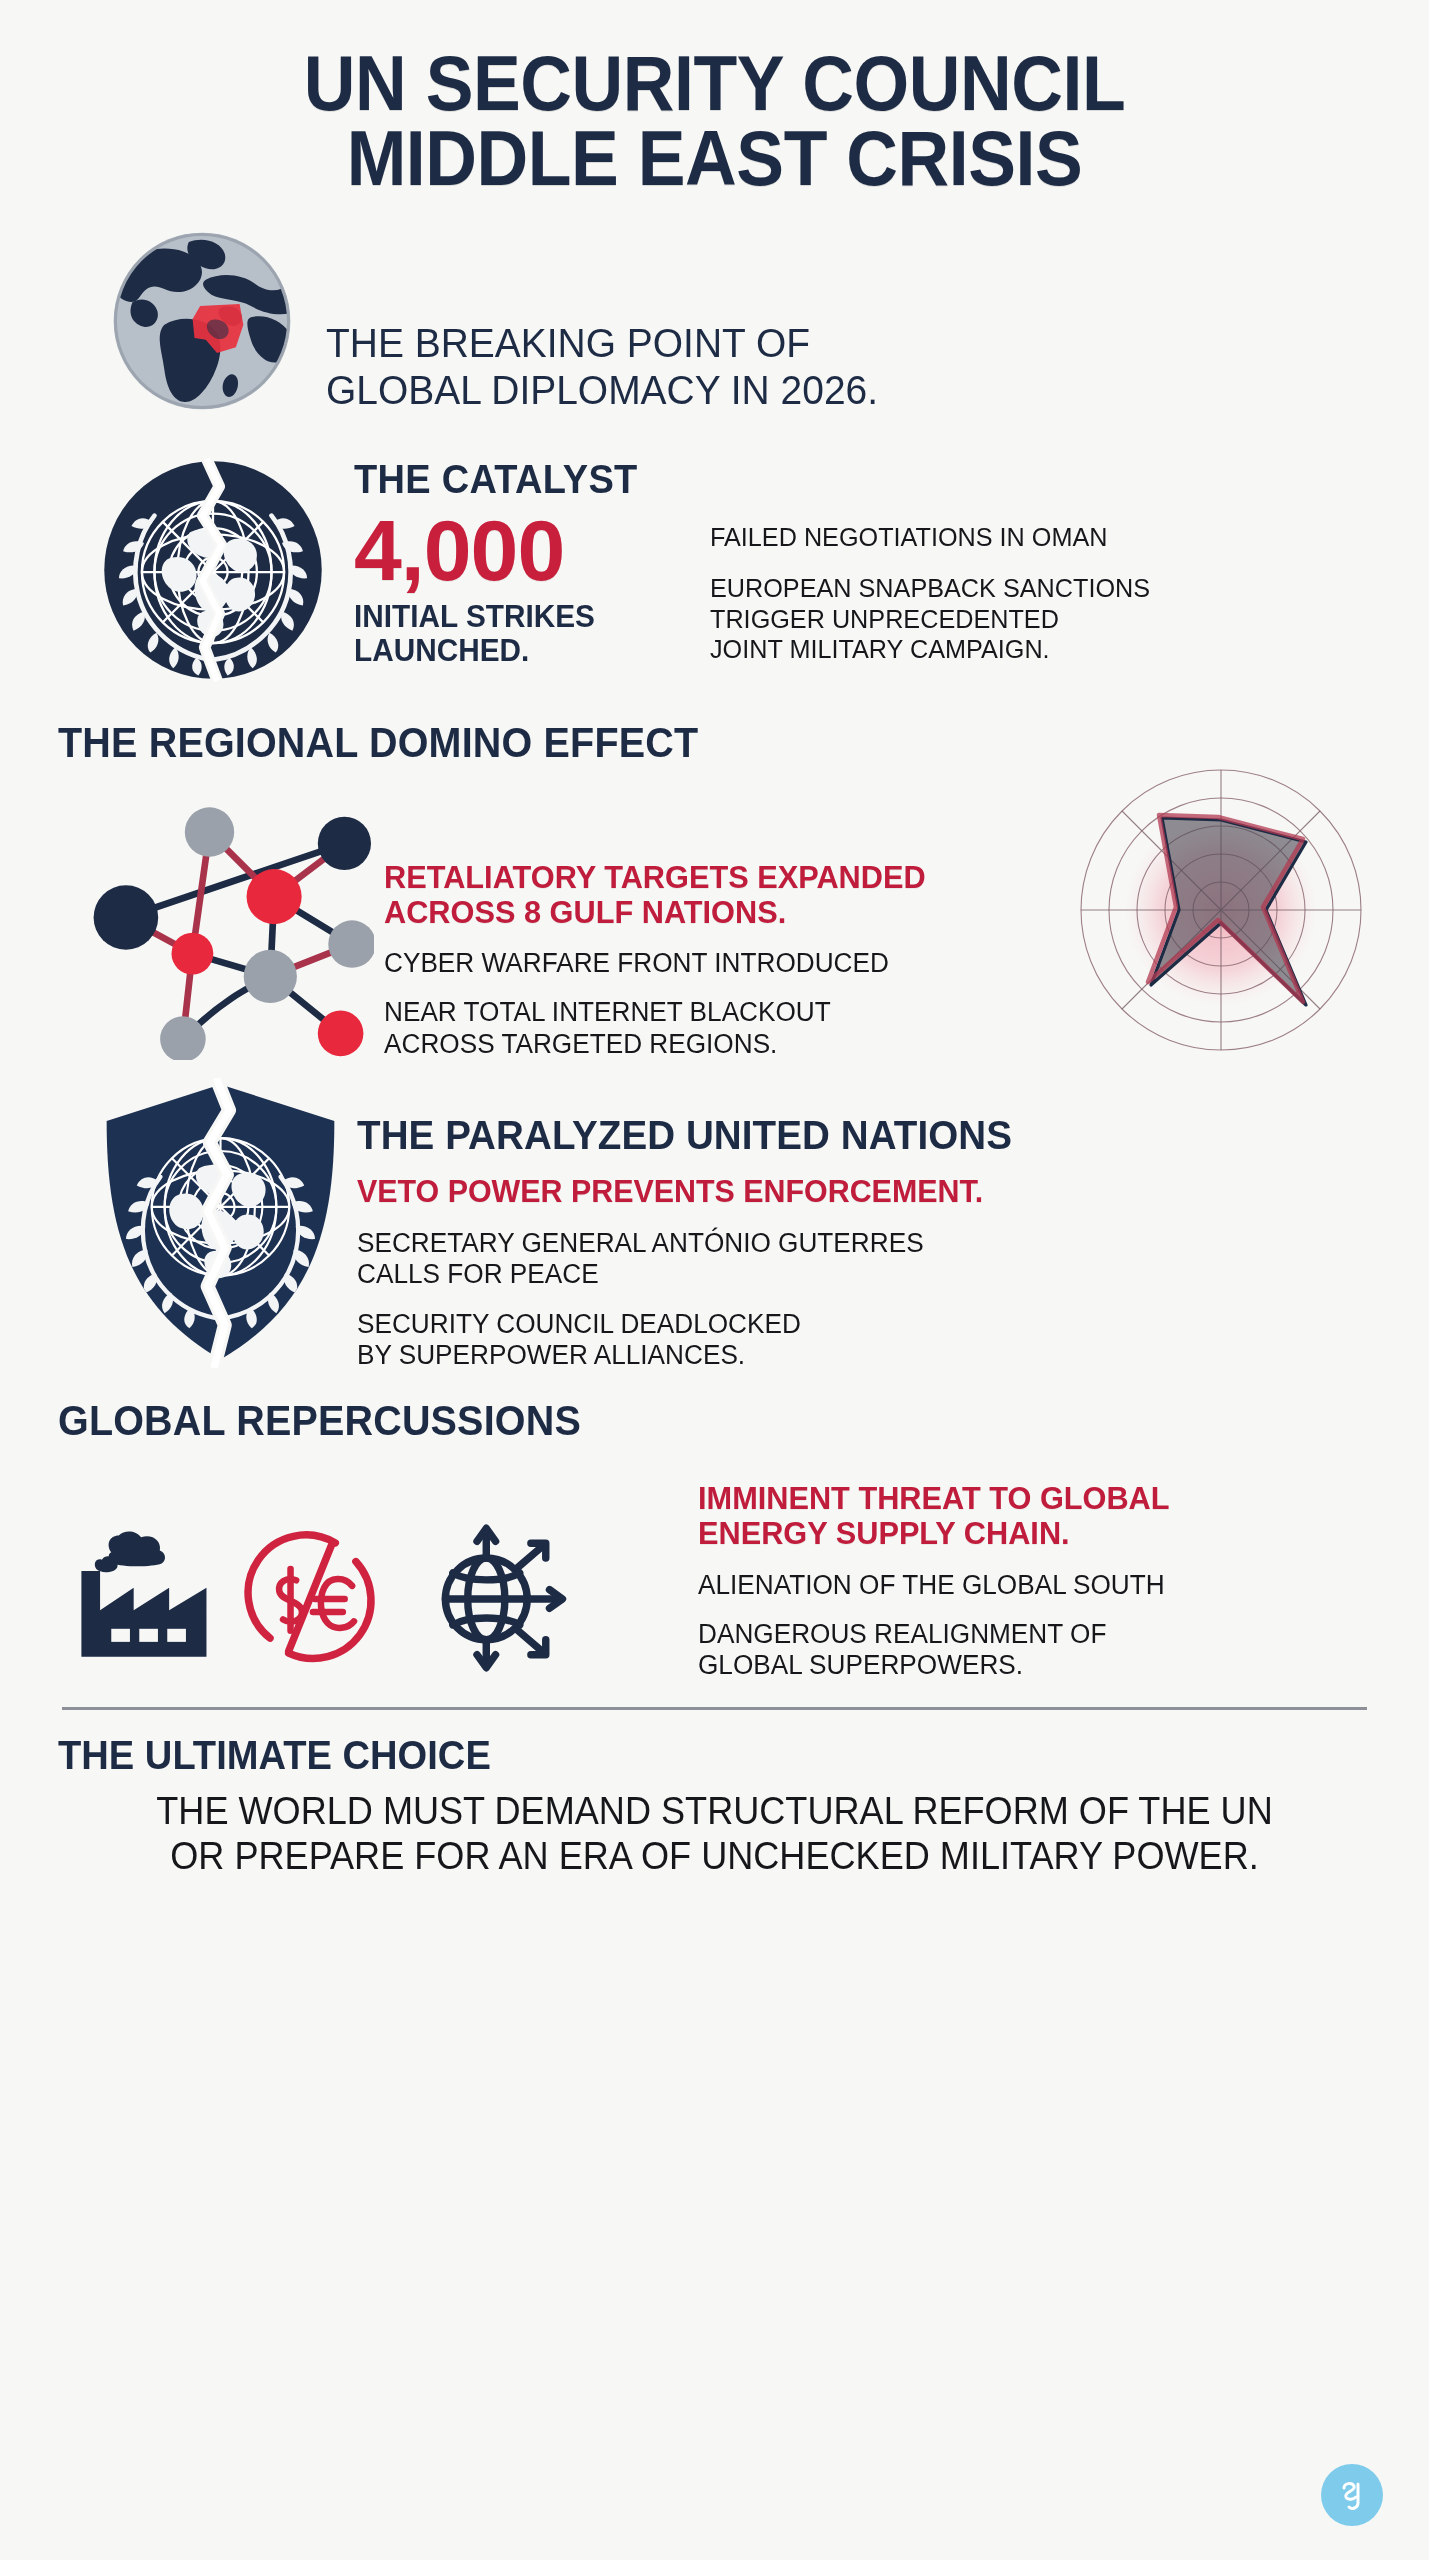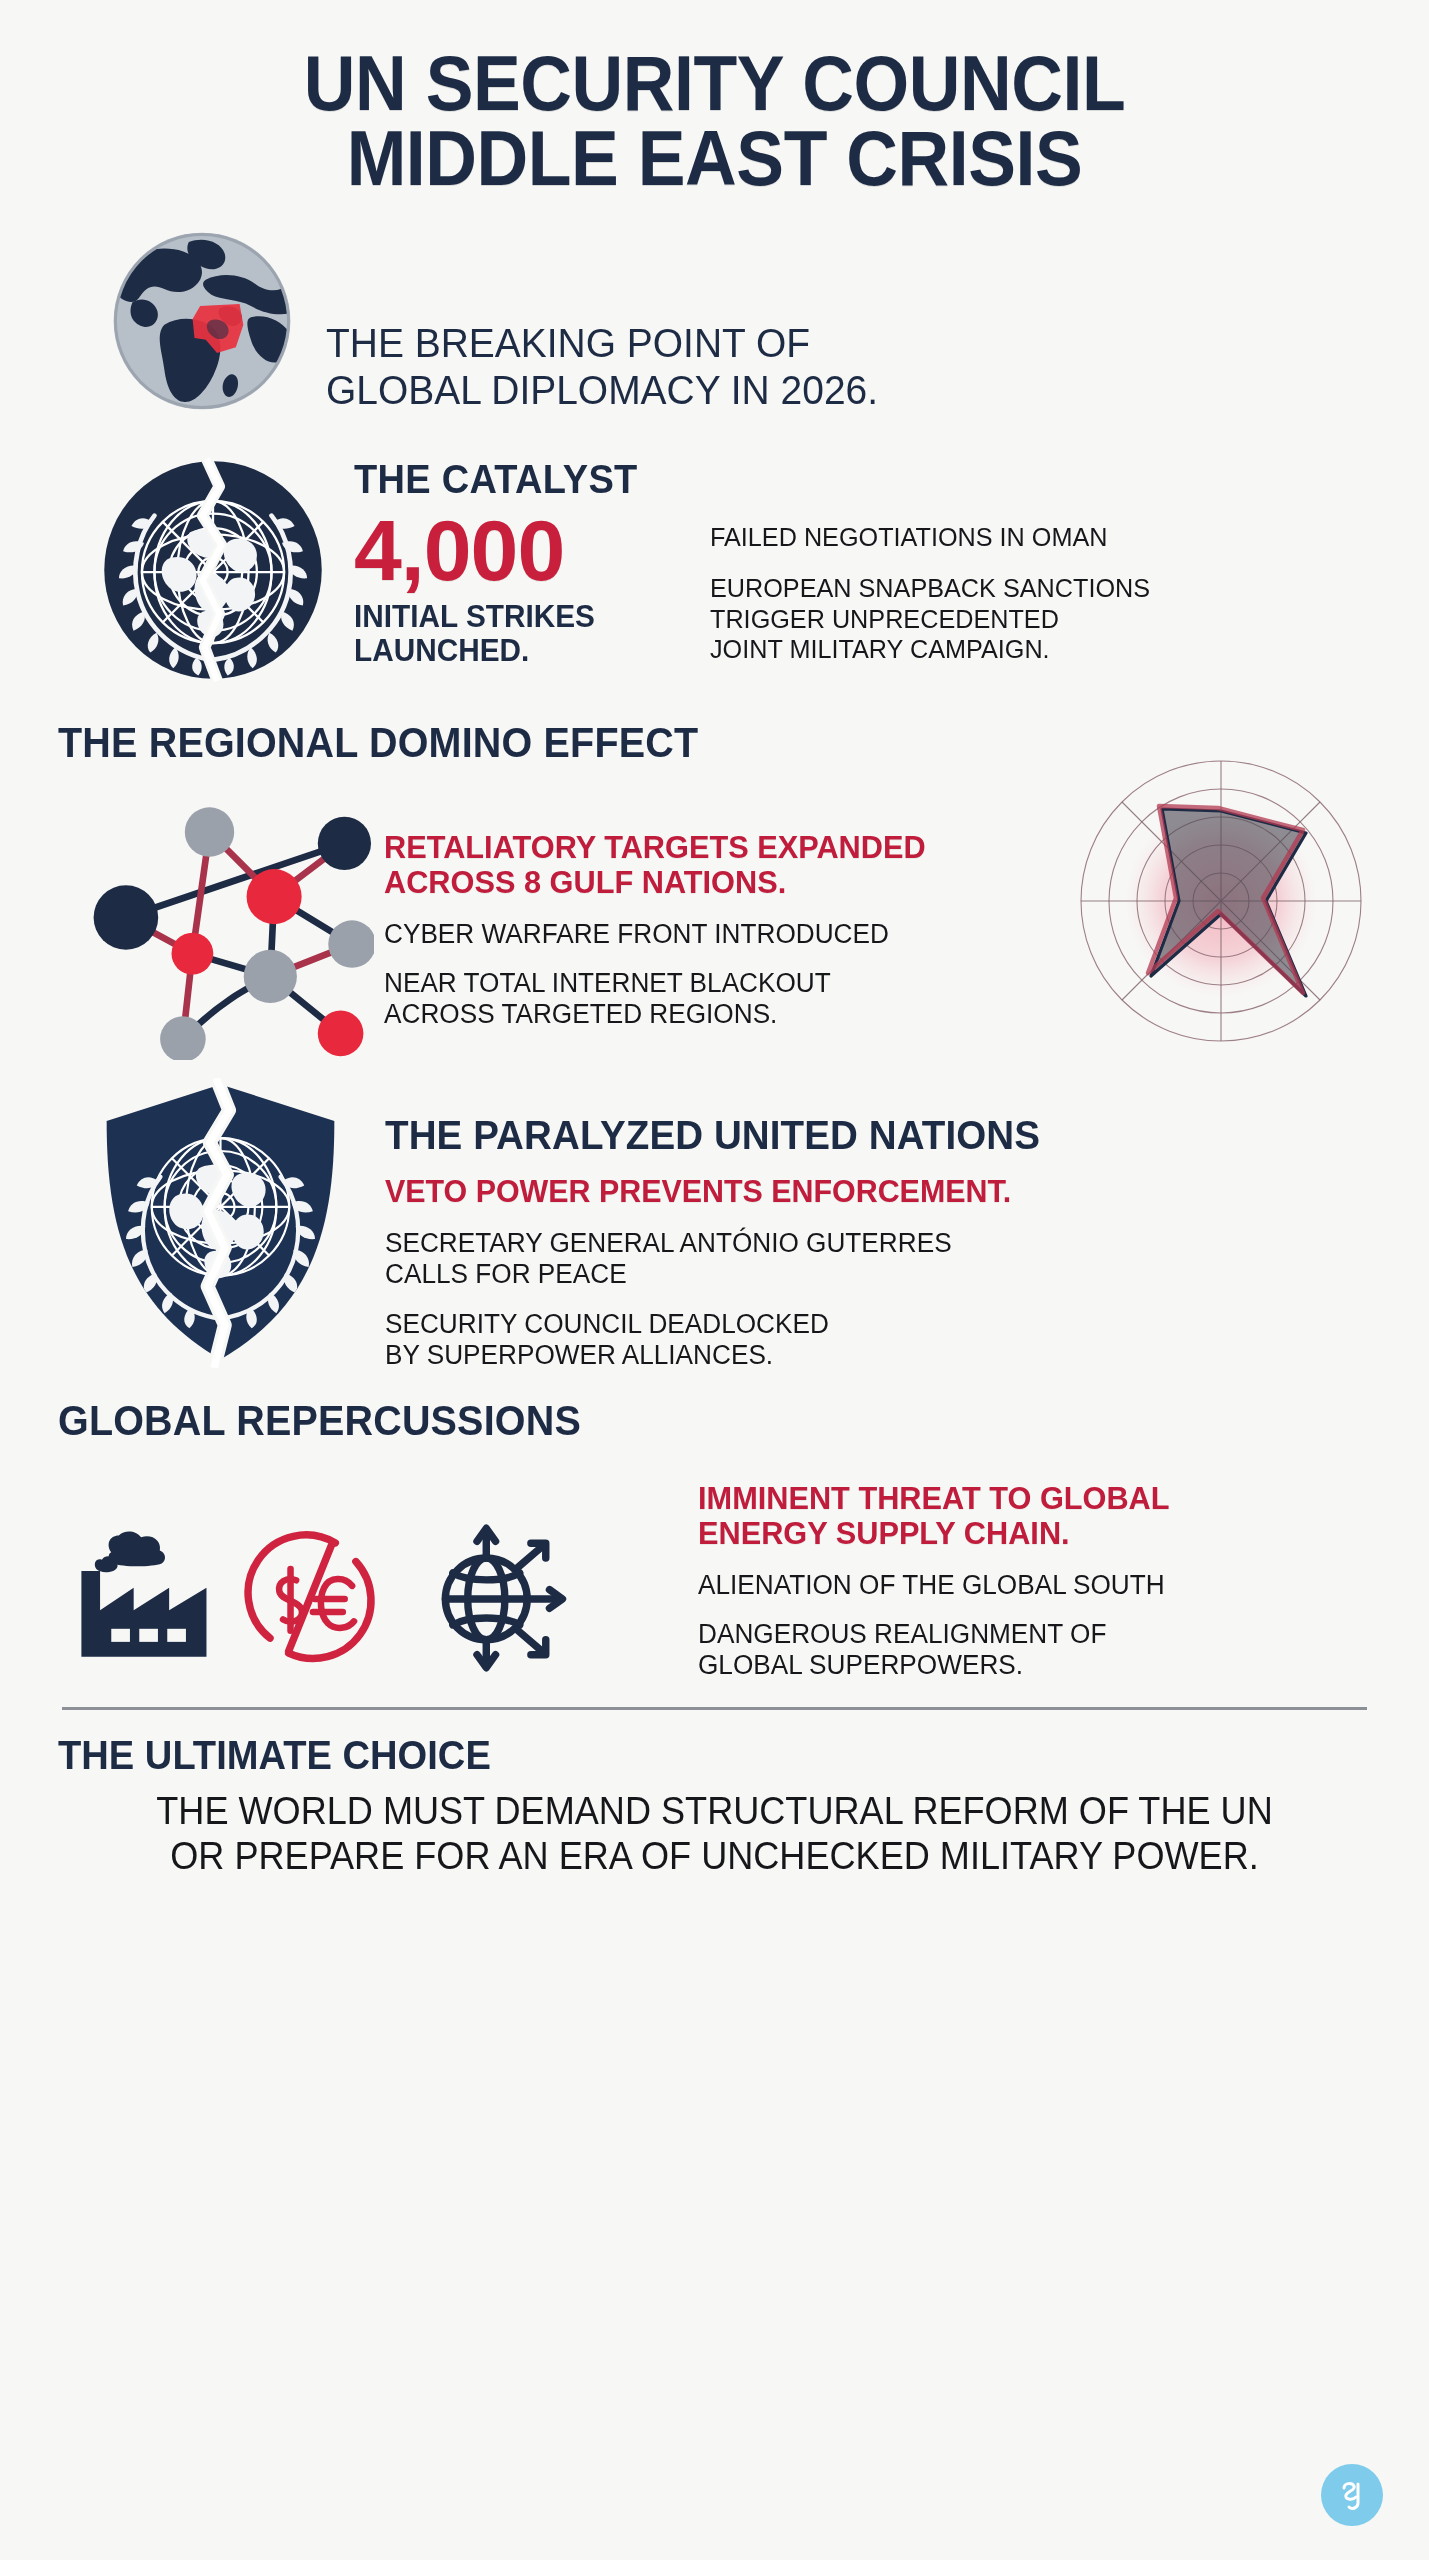--- a/index.html
+++ b/index.html
@@ -47,32 +47,32 @@
                transform:scaleX(0.96); transform-origin:left center; }
   .catalyst-right{ flex:1; padding-top:12px; }
   .fact{ font-size:26px; line-height:1.17; color:#15171a; font-weight:400;
          transform:scaleX(0.97); transform-origin:left center; }
   .fact + .fact{ margin-top:21px; }
 
   
   .sec-domino{ margin-top:34px; }
   .sec-head{ font-size:42px; font-weight:700; color:#1d2b45; letter-spacing:0.2px;
              transform:scaleX(0.94); transform-origin:left center; }
-  .domino-body{ display:flex; align-items:center; margin-top:8px; }
+  .domino-body{ display:flex; align-items:flex-end; margin-top:8px; }
   .net-wrap{ width:310px; height:285px; flex:0 0 310px; margin-left:6px; }
   .domino-text{ flex:1; padding-top:26px; padding-left:10px; }
   .red-lead{ font-size:32px; font-weight:700; color:#c01c3c; line-height:1.1;
              text-shadow:0 1px 0 rgba(0,0,0,0.06);
              transform:scaleX(0.96); transform-origin:left center; }
   .body-line{ font-size:27px; line-height:1.16; color:#15171a; margin-top:18px;
               transform:scaleX(0.97); transform-origin:left center; }
   .radar-wrap{ width:300px; height:300px; flex:0 0 300px; margin-top:-32px; margin-left:-28px; }
 
   
-  .sec-paralyzed{ margin-top:18px; display:flex; align-items:flex-start; gap:32px; padding-left:30px;justify-content:flex-end; }
+  .sec-paralyzed{ margin-top:18px; display:flex; align-items:flex-start; gap:4px; padding-left:30px;justify-content:flex-end; }
   .shield-wrap{ width:265px; height:290px; flex:0 0 265px; }
   .paralyzed-body{ flex:1; padding-top:34px; }
   .paralyzed-head{ font-size:41px; font-weight:700; color:#1d2b45; letter-spacing:0.1px;
                    transform:scaleX(0.94); transform-origin:left center; }
   .paralyzed-red{ font-size:32px; font-weight:700; color:#c01c3c; margin-top:14px;
                   text-shadow:0 1px 0 rgba(0,0,0,0.06);
                   transform:scaleX(0.95); transform-origin:left center; }
 
   
   .sec-repercussions{ margin-top:26px; }

